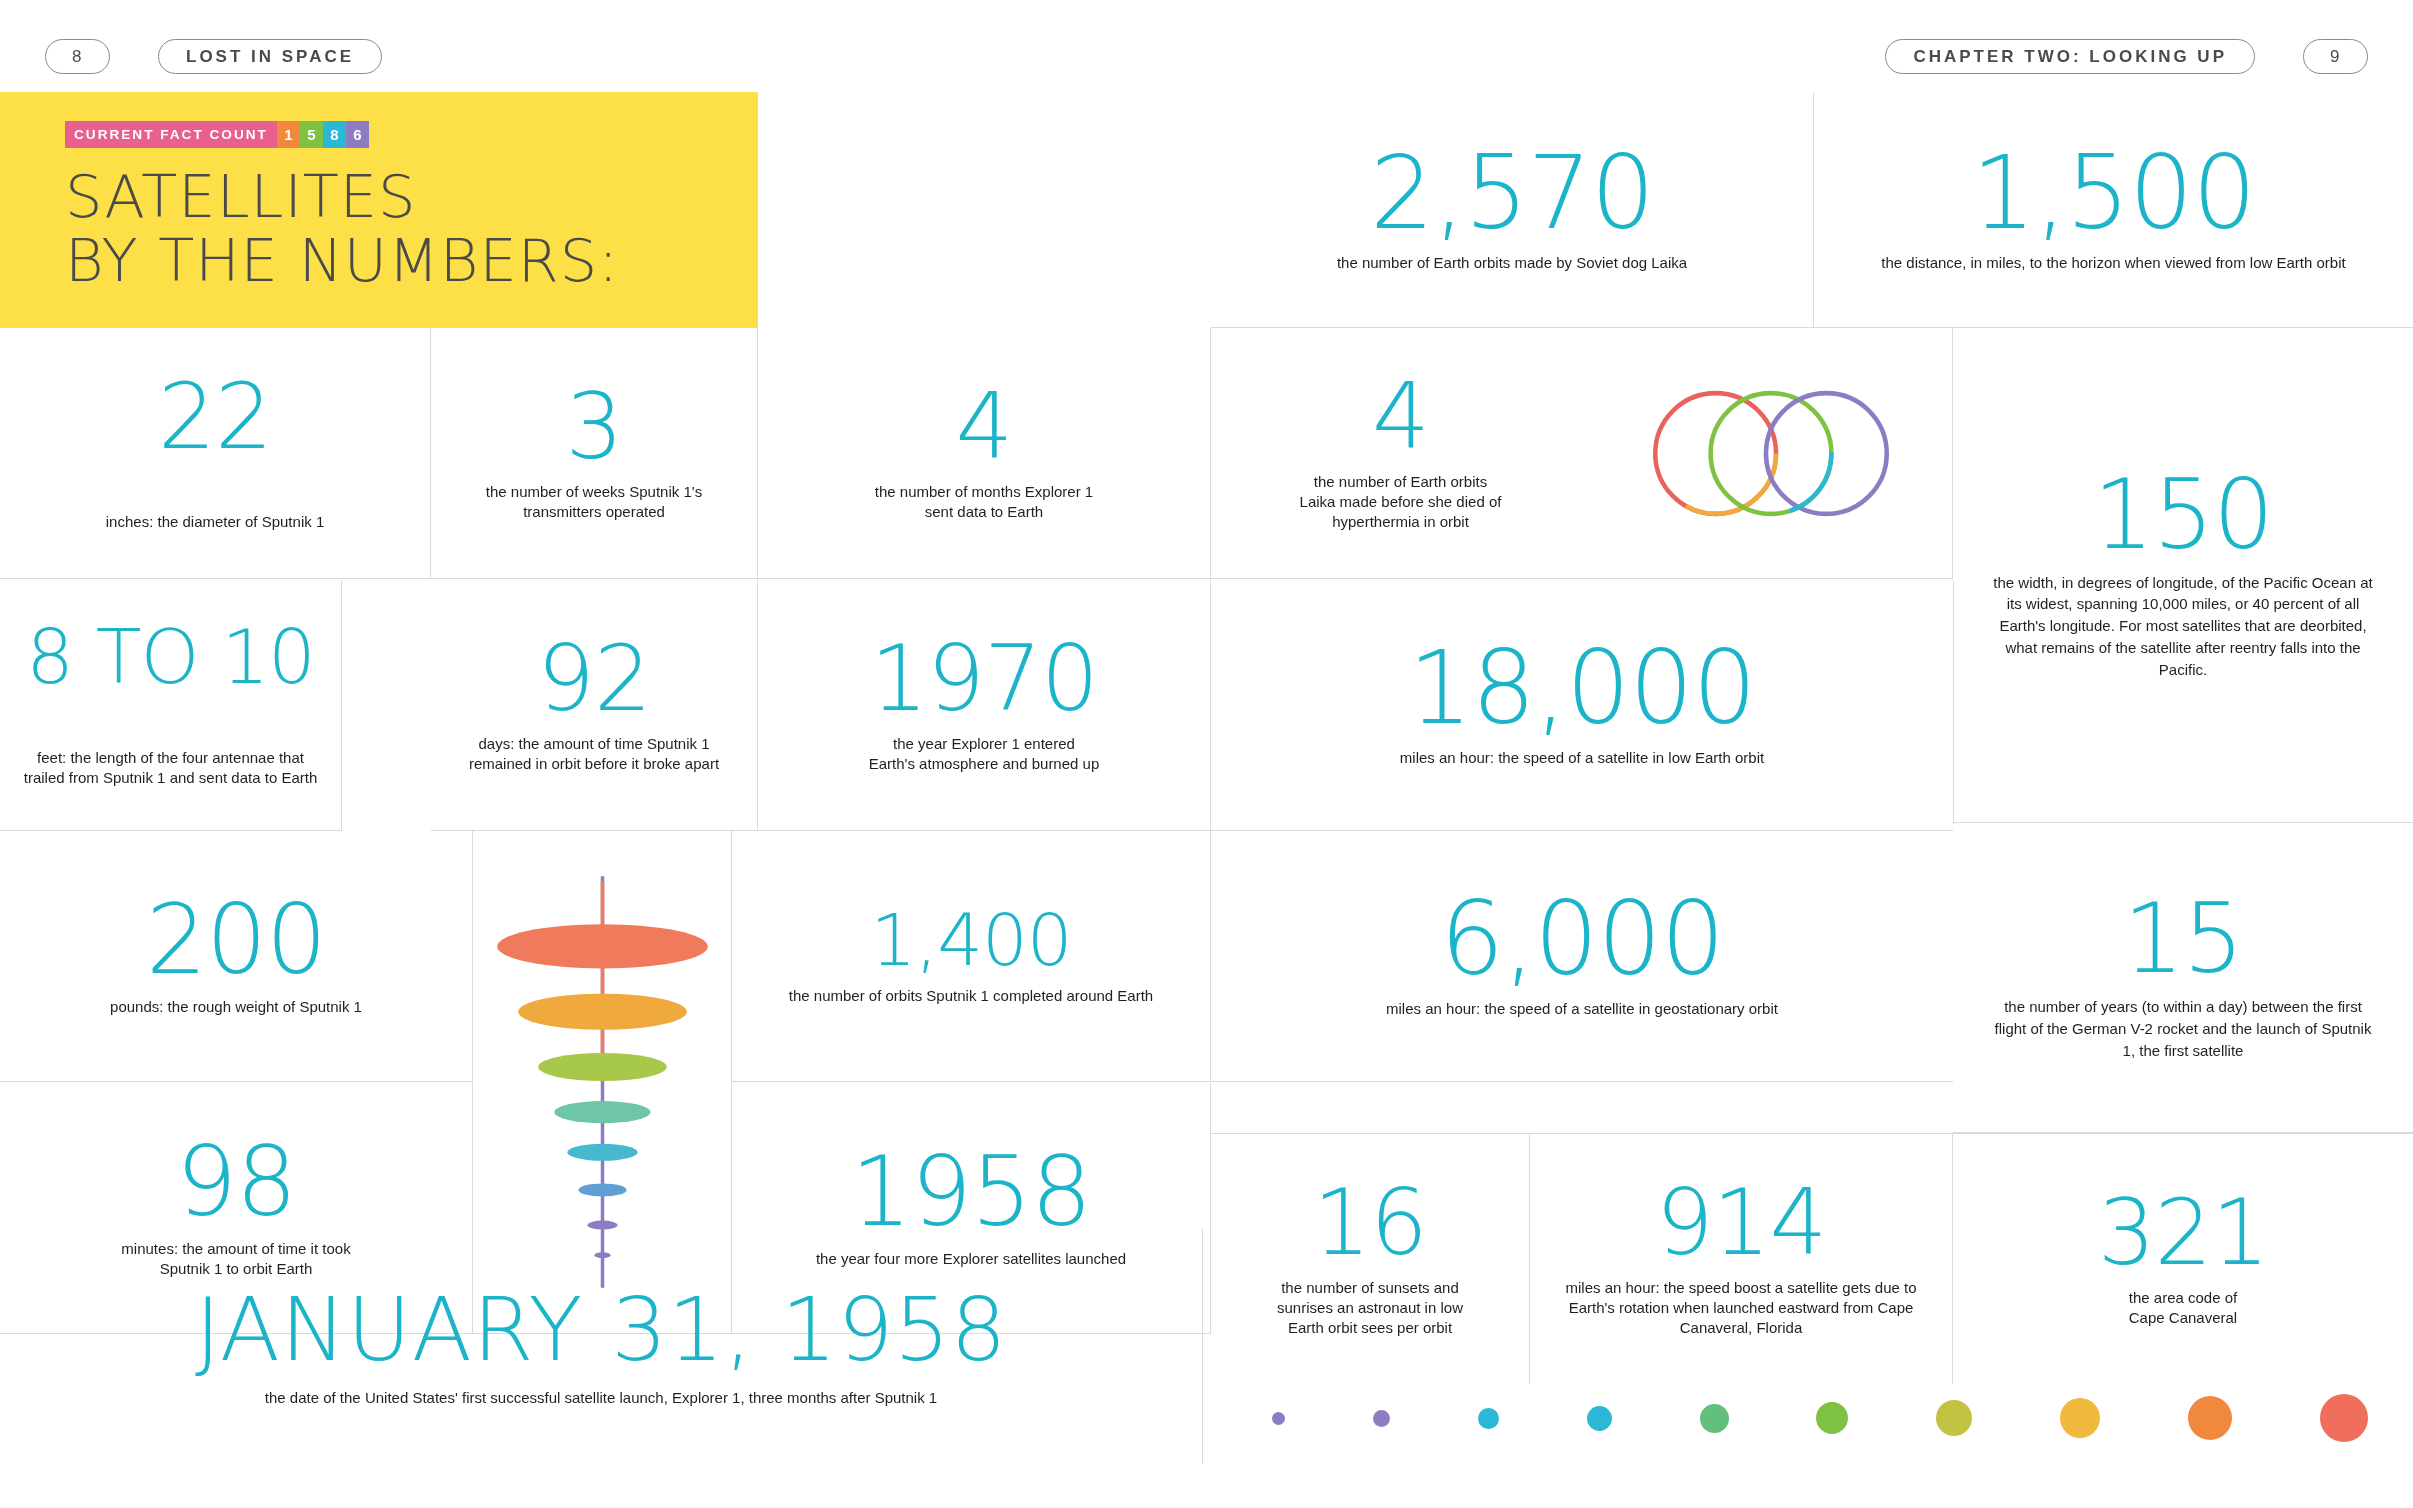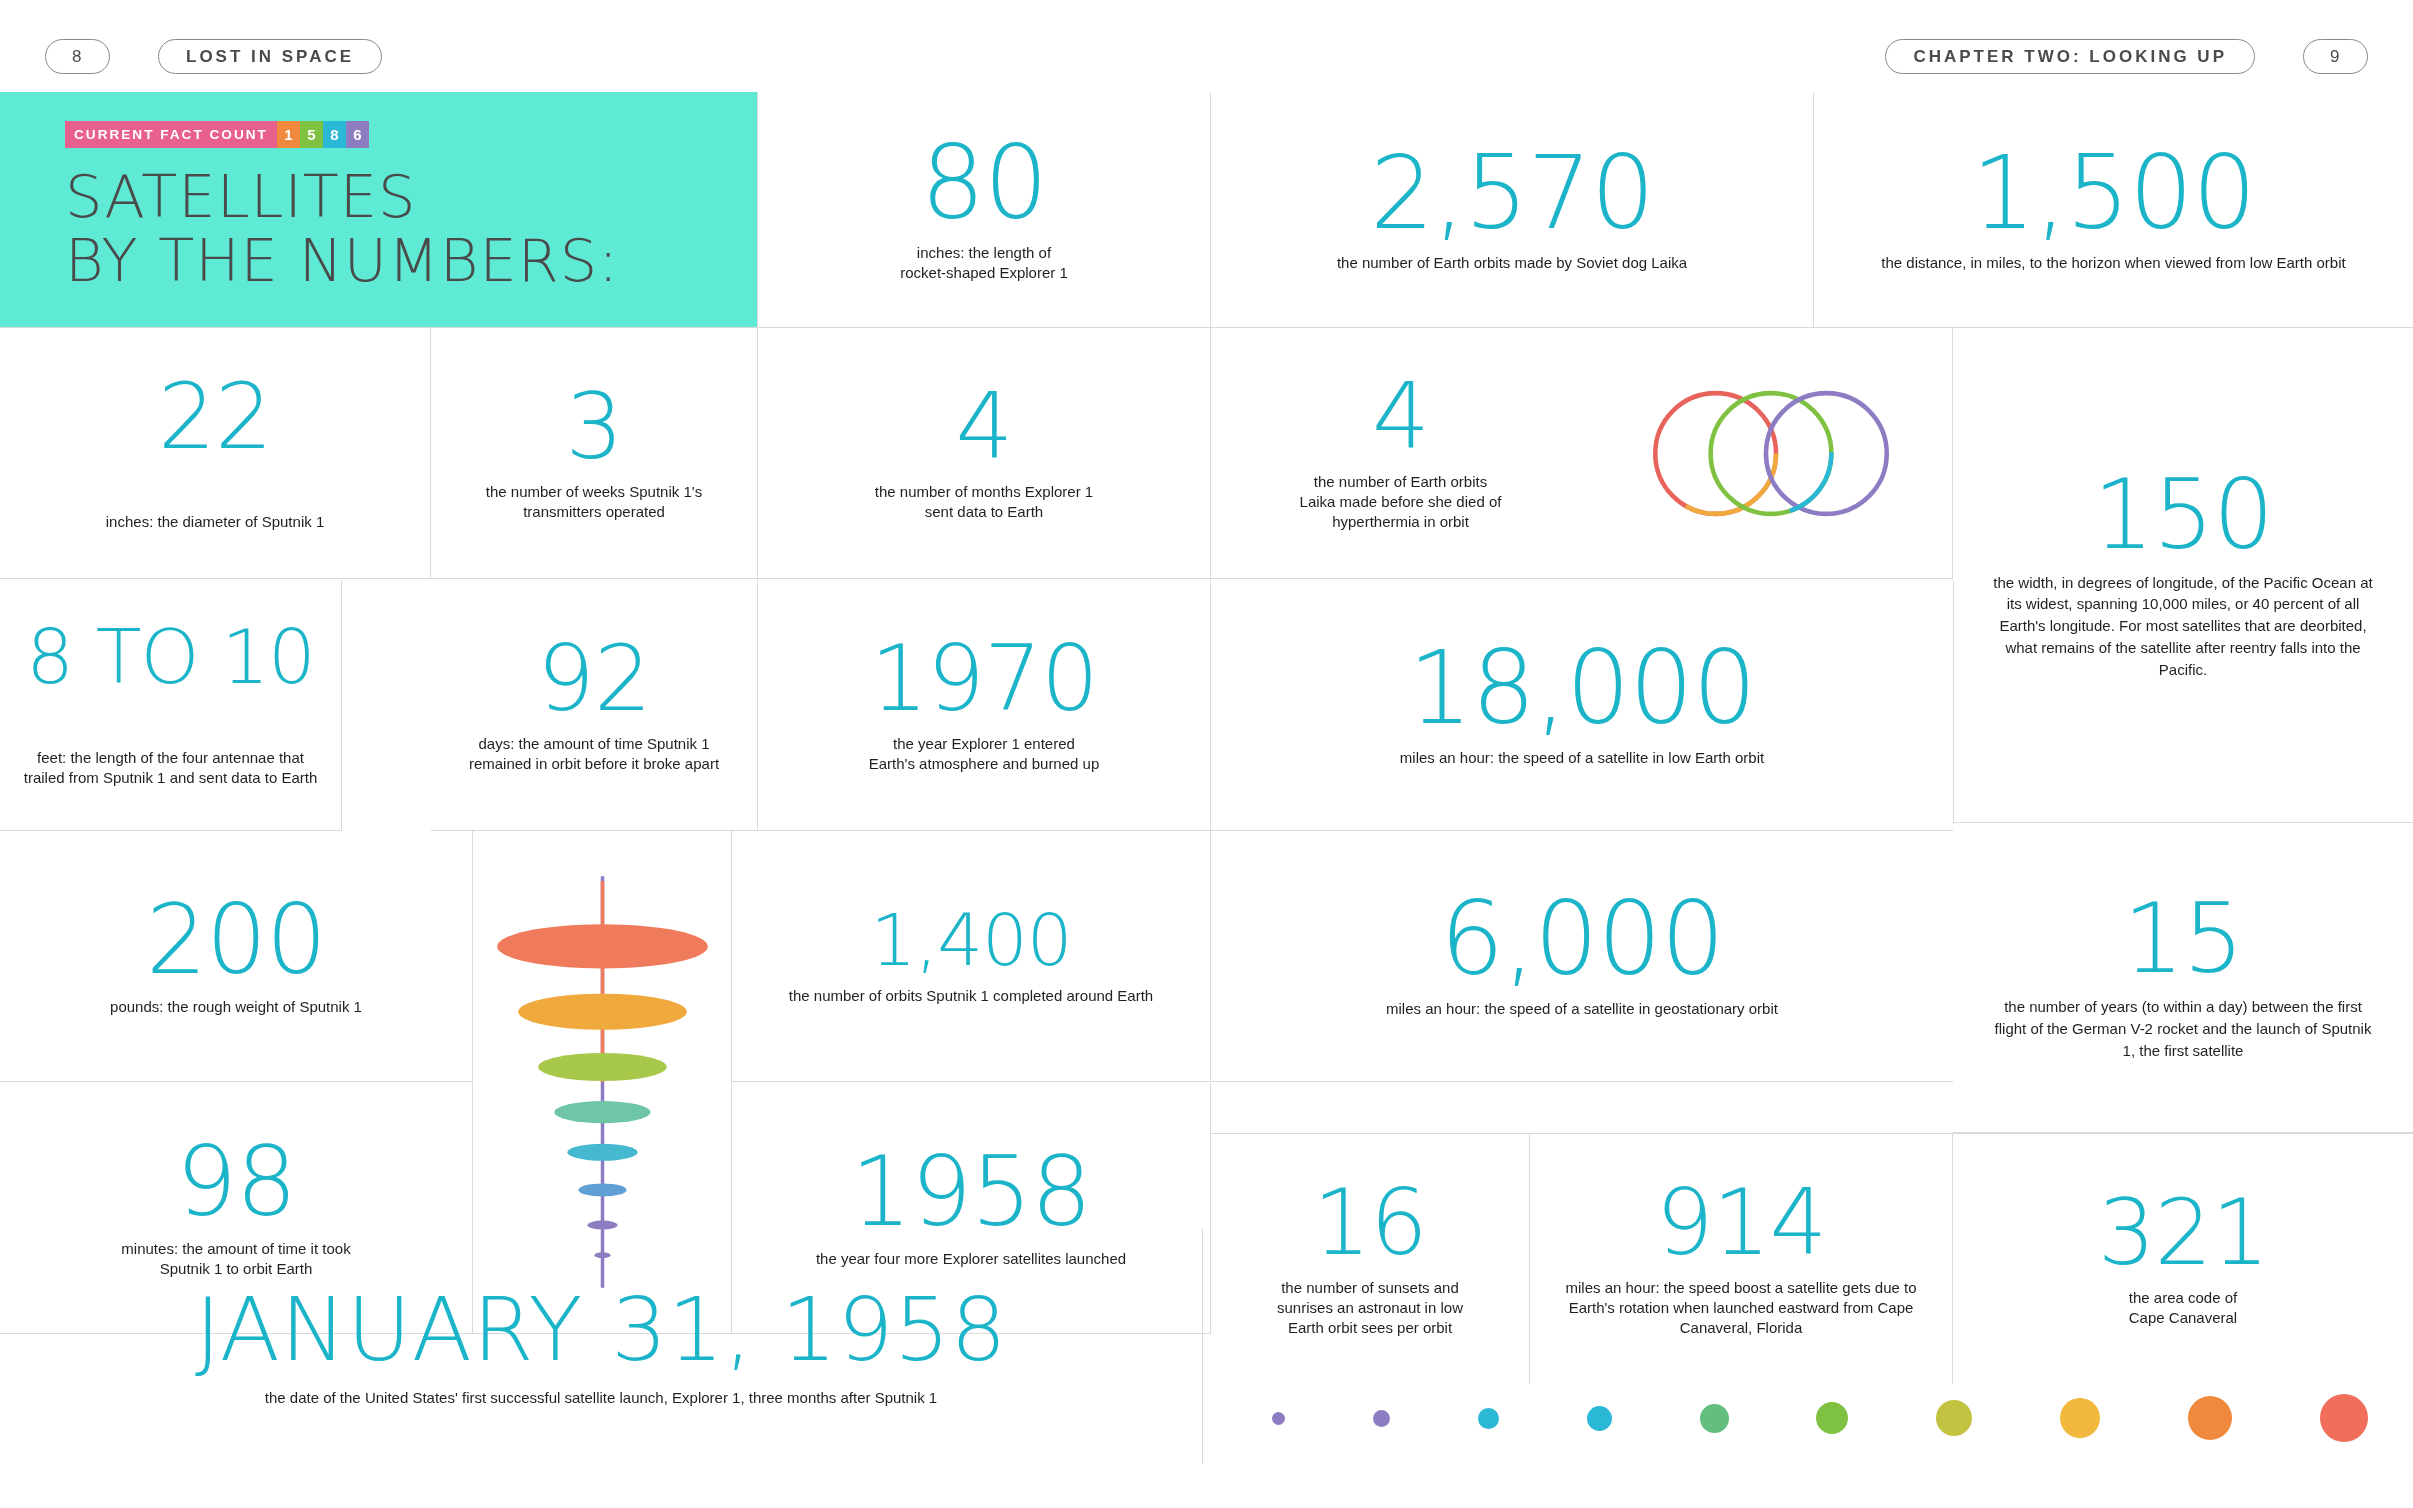--- a/index.html
+++ b/index.html
@@ -123,21 +123,21 @@
   .title-block {
     position: absolute;
     top: 92px;
     left: 0;
     width: 758px;
     height: 236px;
     box-sizing: border-box;
     border-right: 1.5px solid #d9dadb;
     border-bottom: 1.5px solid #d9dadb;
     padding: 29px 0 0 65px;
-    background: #5eead4;
+    background: #fde047;
   }
   .big-title {
     font-family: "DejaVu Sans", sans-serif;
     font-weight: 300;
     font-size: 59px;
     line-height: 1.08;
     color: #4a4a4a;
     letter-spacing: 1px;
   }
 
@@ -215,25 +215,20 @@
         <div class="label">CURRENT FACT COUNT</div>
         <div class="digit d1">1</div>
         <div class="digit d2">5</div>
         <div class="digit d3">8</div>
         <div class="digit d4">6</div>
       </div>
       <div class="big-title">SATELLITES</div>
       <div class="big-title">BY THE NUMBERS:</div>
     </div>
 
-    <div class="cell" style="left:758px; top:0; width:453px; height:236px;">
-      <div class="num" style="font-size:101px;">80</div>
-      <div class="cap" style="white-space:pre-line;">inches: the length of
-rocket-shaped Explorer 1</div>
-    </div>
 
     <div class="cell" style="left:1211px; top:0; width:603px; height:236px;">
       <div class="num" style="font-size:101px;">2,570</div>
       <div class="cap">the number of Earth orbits made by Soviet dog Laika</div>
     </div>
 
     <div class="cell no-r" style="left:1814px; top:0; width:599px; height:236px;">
       <div class="num" style="font-size:101px;">1,500</div>
       <div class="cap">the distance, in miles, to the horizon when viewed from low Earth orbit</div>
     </div>

